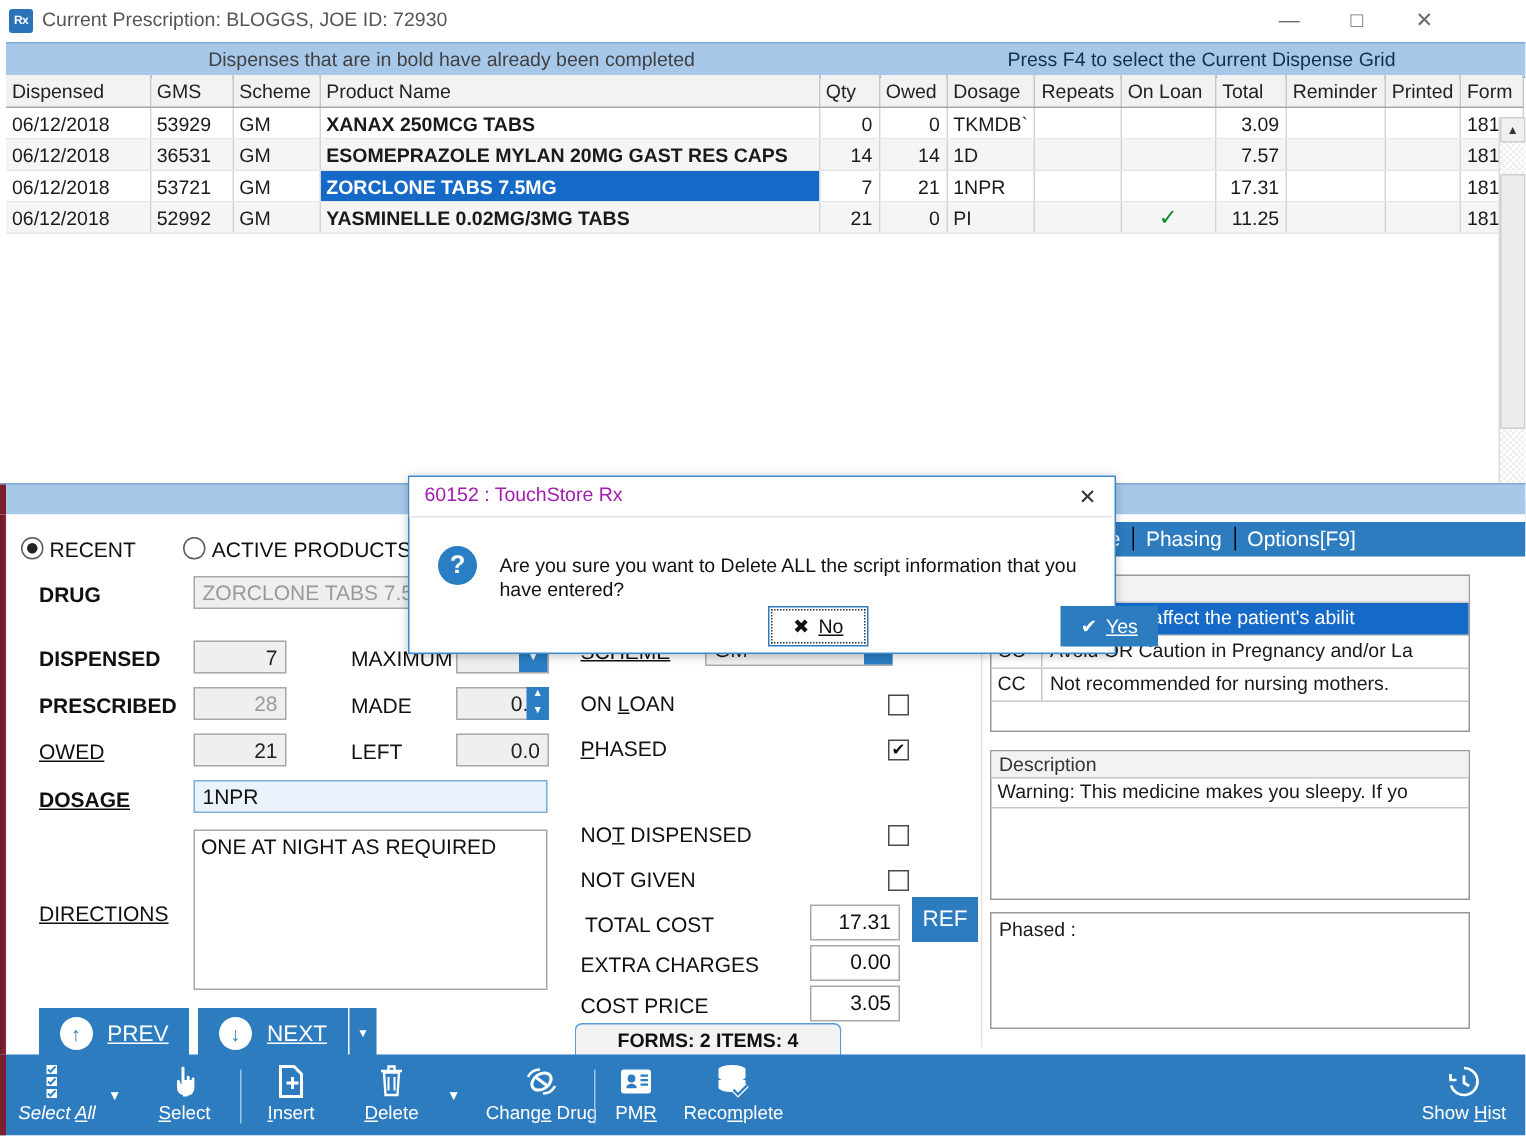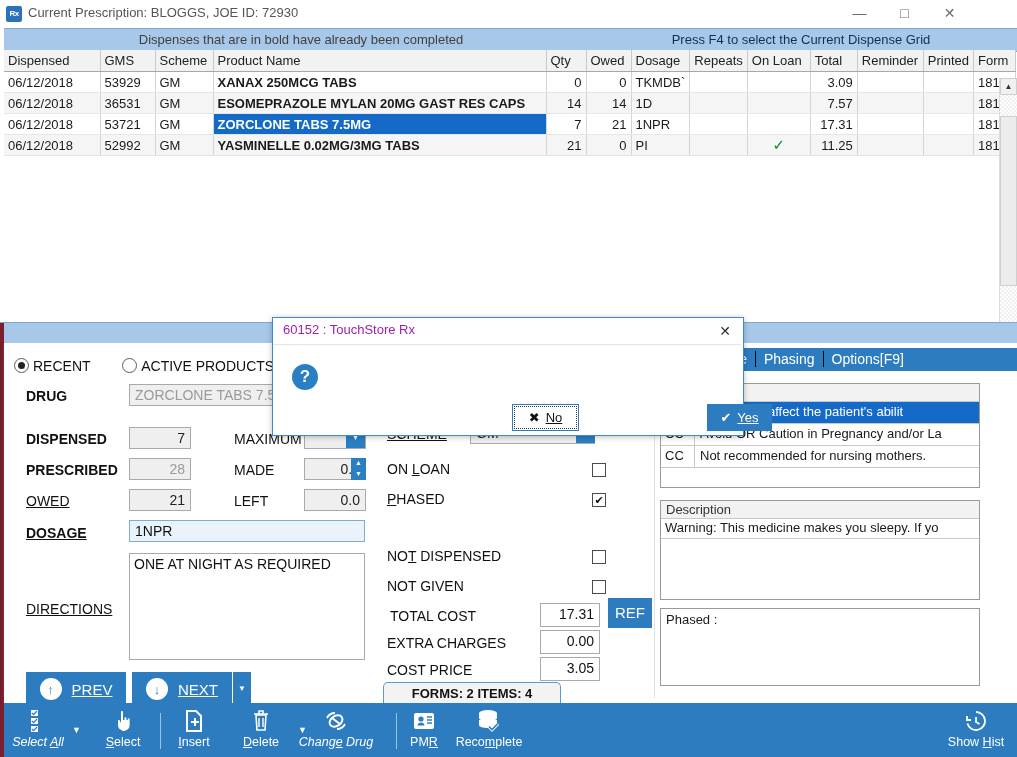--- a/index.html
+++ b/index.html
@@ -450,21 +450,21 @@
         <svg width="20" height="24" viewBox="0 0 20 24">
             <path d="M3 5h14M8 2h4v3H8z" stroke="#fff" stroke-width="1.6" fill="none"></path>
             <path d="M5 6h10l-1 15H6z" stroke="#fff" stroke-width="1.6" fill="none"></path>
             <path d="M8 9v9M12 9v9" stroke="#fff" stroke-width="1.4"></path>
           </svg>
       </span>
       <span class="tx"><span class="und">D</span>elete</span>
     </div>
     <div class="tb-caret" style="left:298px;">▼</div>
 
-    <div class="tbi" style="left:296px;width:80px;font-style:italic;">
+    <div class="tbi" style="left:321px;width:80px;">
       <span class="ic">
         <svg width="26" height="24" viewBox="0 0 26 24">
             <ellipse cx="13" cy="12" rx="7" ry="5" transform="rotate(-35 13 12)" fill="none" stroke="#fff" stroke-width="2"></ellipse>
             <path d="M9 9l8 6" stroke="#fff" stroke-width="2"></path>
             <path d="M4 9a9 9 0 0 1 8-5M22 15a9 9 0 0 1-8 5" stroke="#fff" stroke-width="1.8" fill="none"></path>
           </svg>
       </span>
       <span class="tx">Chang<span class="und">e</span> Drug</span>
     </div>
 
@@ -507,20 +507,21 @@
     </div>
   </div>
 
   <div style="position:absolute;left:272px;top:317px;width:470px;height:117px;background:#fff;border:1px solid #3b8ad0;box-shadow:0 1px 6px rgba(0,0,0,.25);">
     <div style="position:absolute;left:0;top:0;width:468px;height:26px;background:#fff;border-bottom:1px solid #e4e4e4;"></div>
     <div style="position:absolute;left:10px;top:4px;font-size:13px;color:#a21caf;">60152 : TouchStore Rx</div>
     <div style="position:absolute;right:8px;top:3px;width:20px;height:20px;text-align:center;line-height:20px;font-size:14px;color:#333;">✕</div>
 
     <div style="position:absolute;left:19px;top:46px;width:26px;height:26px;border-radius:50%;background:#2a7fc4;color:#fff;font-weight:bold;font-size:17px;text-align:center;line-height:26px;">?</div>
 
+    <div style="position:absolute;left:60px;top:51px;width:395px;font-size:13px;color:#111;line-height:16px;">Are you sure you want to Delete ALL the script information that you have entered?</div>
 
     <div style="position:absolute;left:434px;top:86px;width:65px;height:27px;background:#2e7cc0;color:#fff;display:flex;align-items:center;justify-content:center;gap:6px;font-size:13px;">
       <span>✔</span>
         <span class="und">Yes</span>
     </div>
 
     <div style="position:absolute;left:239px;top:86px;width:67px;height:27px;background:#fff;border:1px solid #2e7cc0;outline:1px dotted #333;outline-offset:-3px;display:flex;align-items:center;justify-content:center;gap:6px;font-size:13px;color:#111;box-sizing:border-box;">
       <span style="color:#111;font-weight:bold;">✖</span>
         <span class="und">No</span>
     </div>

